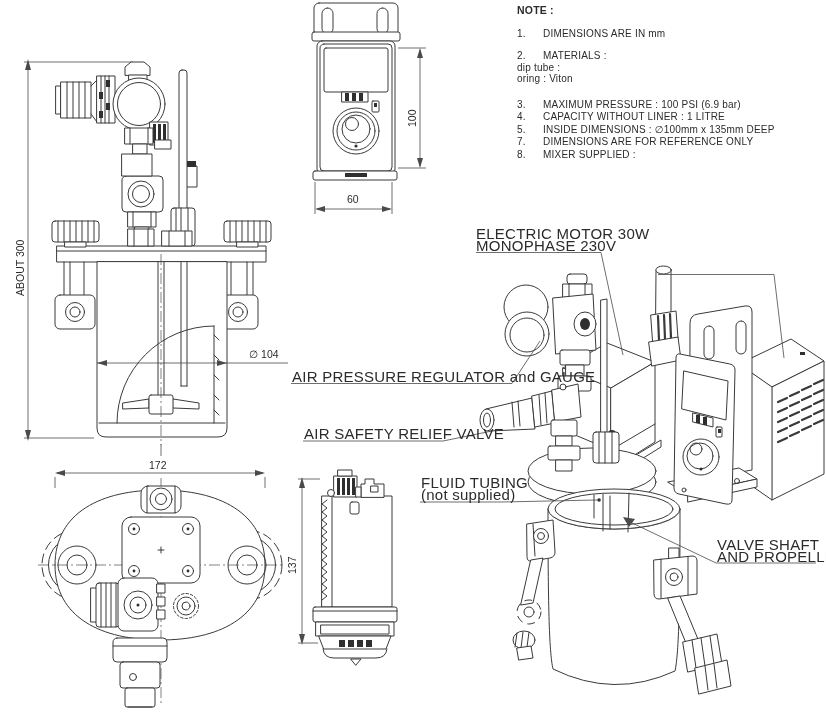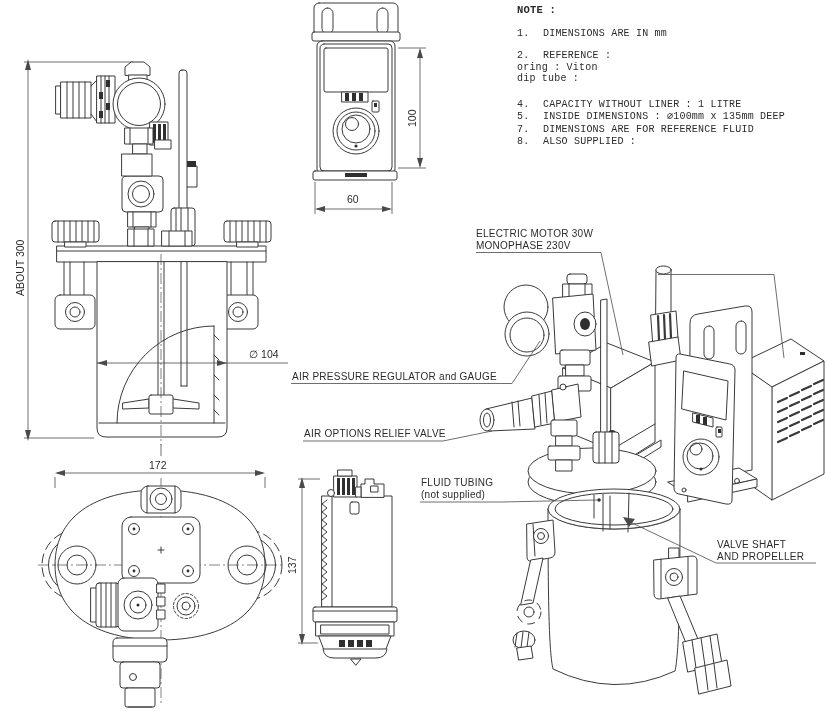--- a/index.html
+++ b/index.html
@@ -8,24 +8,24 @@
           font-family:"Liberation Sans",sans-serif;overflow:hidden;}
   svg{position:absolute;left:0;top:0;}
   .ln{fill:none;stroke:var(--line);stroke-width:1;stroke-linejoin:round;stroke-linecap:round;}
   .wh{fill:#ffffff;stroke:var(--line);stroke-width:1;stroke-linejoin:round;stroke-linecap:round;}
   .bk{fill:#2f2f2f;stroke:none;}
   .cl{fill:none;stroke:#4a4a4a;stroke-width:0.7;stroke-dasharray:11 3 2 3;}
   .dm{fill:none;stroke:#4a4a4a;stroke-width:0.8;}
   .ar{fill:#4a4a4a;stroke:none;}
   .sw2{stroke-width:2.2;}
   .dt{font:10.5px "Liberation Sans",sans-serif;fill:var(--text);}
-  .label{position:absolute;font-size:10px;line-height:12px;color:var(--text);
+  .label{position:absolute;font-size:15px;line-height:12px;color:var(--text);
          letter-spacing:.25px;white-space:nowrap;}
   .note{position:absolute;left:517px;top:5px;width:305px;font-size:10px;
-        line-height:11.5px;color:var(--text);letter-spacing:.2px;font-family:Liberation Mono, monospace;}
+        line-height:11.5px;color:var(--text);letter-spacing:.2px;}
   .note .title{font-weight:bold;font-size:10.5px;}
   .note .row{margin-top:1px;}
   .note .num{display:inline-block;width:26px;}
   .gap10{height:10px;} .gap13{height:13px;}
 </style>
 </head>
 <body>
 
 <div class="canvas">
 
@@ -382,48 +382,51 @@
 </svg>
 
 <div class="note">
   <div class="title">NOTE :</div>
   <div class="gap10"></div>
   <div class="row">
     <span class="num">1.</span><span>DIMENSIONS ARE IN mm</span>
   </div>
   <div class="gap10"></div>
   <div class="row">
-    <span class="num">2.</span><span>REFERENCE :</span>
-  </div>
+    <span class="num">2.</span><span>MATERIALS :</span>
+  </div>
+  <div>dip tube :</div>
   <div>oring : Viton</div>
-  <div>dip tube :</div>
   <div class="gap13"></div>
   <div class="row">
+    <span class="num">3.</span><span>MAXIMUM PRESSURE : 100 PSI (6.9 bar)</span>
+  </div>
+  <div class="row">
     <span class="num">4.</span><span>CAPACITY WITHOUT LINER : 1 LITRE</span>
   </div>
   <div class="row">
     <span class="num">5.</span><span>INSIDE DIMENSIONS : ∅100mm x 135mm DEEP</span>
   </div>
   <div class="row">
-    <span class="num">7.</span><span>DIMENSIONS ARE FOR REFERENCE FLUID</span>
-  </div>
-  <div class="row">
-    <span class="num">8.</span><span>ALSO SUPPLIED :</span>
+    <span class="num">7.</span><span>DIMENSIONS ARE FOR REFERENCE ONLY</span>
+  </div>
+  <div class="row">
+    <span class="num">8.</span><span>MIXER SUPPLIED :</span>
   </div>
 </div>
 
 <div class="label" style="left:476px;top:228px">
   <div>ELECTRIC MOTOR 30W</div>
   <div>MONOPHASE 230V</div>
 </div>
 <div class="label" style="left:292px;top:371px">
   <div>AIR PRESSURE REGULATOR and GAUGE</div>
 </div>
 <div class="label" style="left:304px;top:428px">
-  <div>AIR OPTIONS RELIEF VALVE</div>
+  <div>AIR SAFETY RELIEF VALVE</div>
 </div>
 <div class="label" style="left:421px;top:477px">
   <div>FLUID TUBING</div>
   <div>(not supplied)</div>
 </div>
 <div class="label" style="left:717px;top:539px">
   <div>VALVE SHAFT</div>
   <div>AND PROPELLER</div>
 </div>
 

